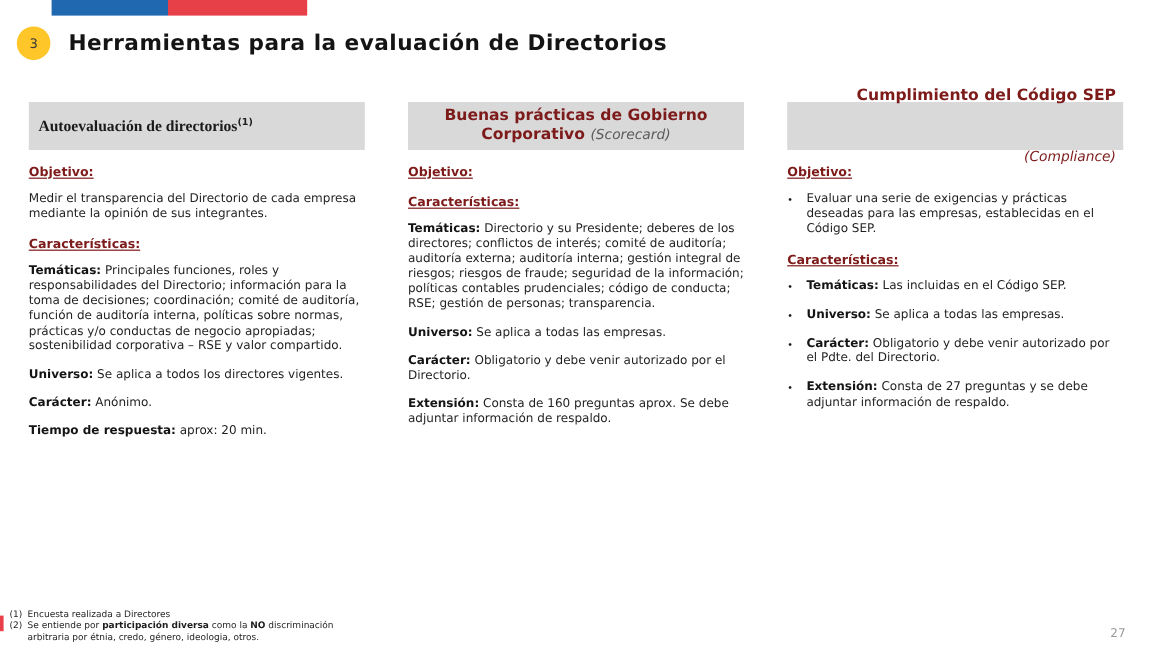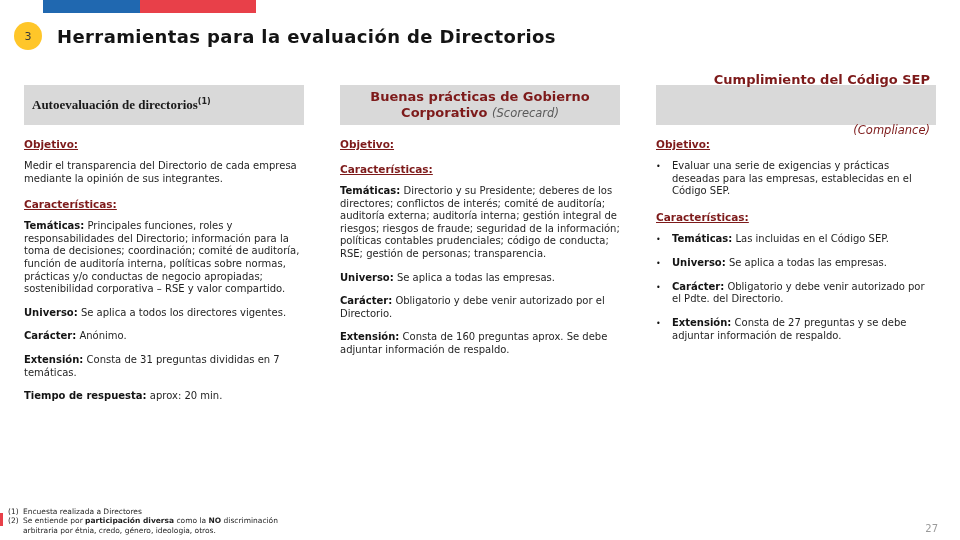--- a/index.html
+++ b/index.html
@@ -71,21 +71,20 @@
         <div>
           <span class="t-black">Autoevaluación de directorios</span><sup>(1)</sup>
         </div>
       </div>
       <div class="sechead">Objetivo:</div>
       <p>Medir el transparencia del Directorio de cada empresa mediante la opinión de sus integrantes.</p>
       <div class="sechead">Características:</div>
       <p><b>Temáticas:</b> <span>Principales funciones, roles y responsabilidades del Directorio; información para la toma de decisiones; coordinación; comité de auditoría, función de auditoría interna, políticas sobre normas, prácticas y/o conductas de negocio apropiadas; sostenibilidad corporativa – RSE y valor compartido.</span></p>
       <p><b>Universo:</b> <span>Se aplica a todos los directores vigentes.</span></p>
       <p><b>Carácter:</b> <span>Anónimo.</span></p>
-      <p><b>Extensión:</b> <span>Consta de 31 preguntas divididas en 7 temáticas.</span></p>
       <p><b>Tiempo de respuesta:</b> <span>aprox: 20 min.</span></p>
     </section>
 
     <section class="col">
       <div class="colhead">
         <div>
           <span class="t-maroon">Buenas prácticas de Gobierno Corporativo</span>
           <span class="sub">(Scorecard)</span>
         </div>
       </div>

